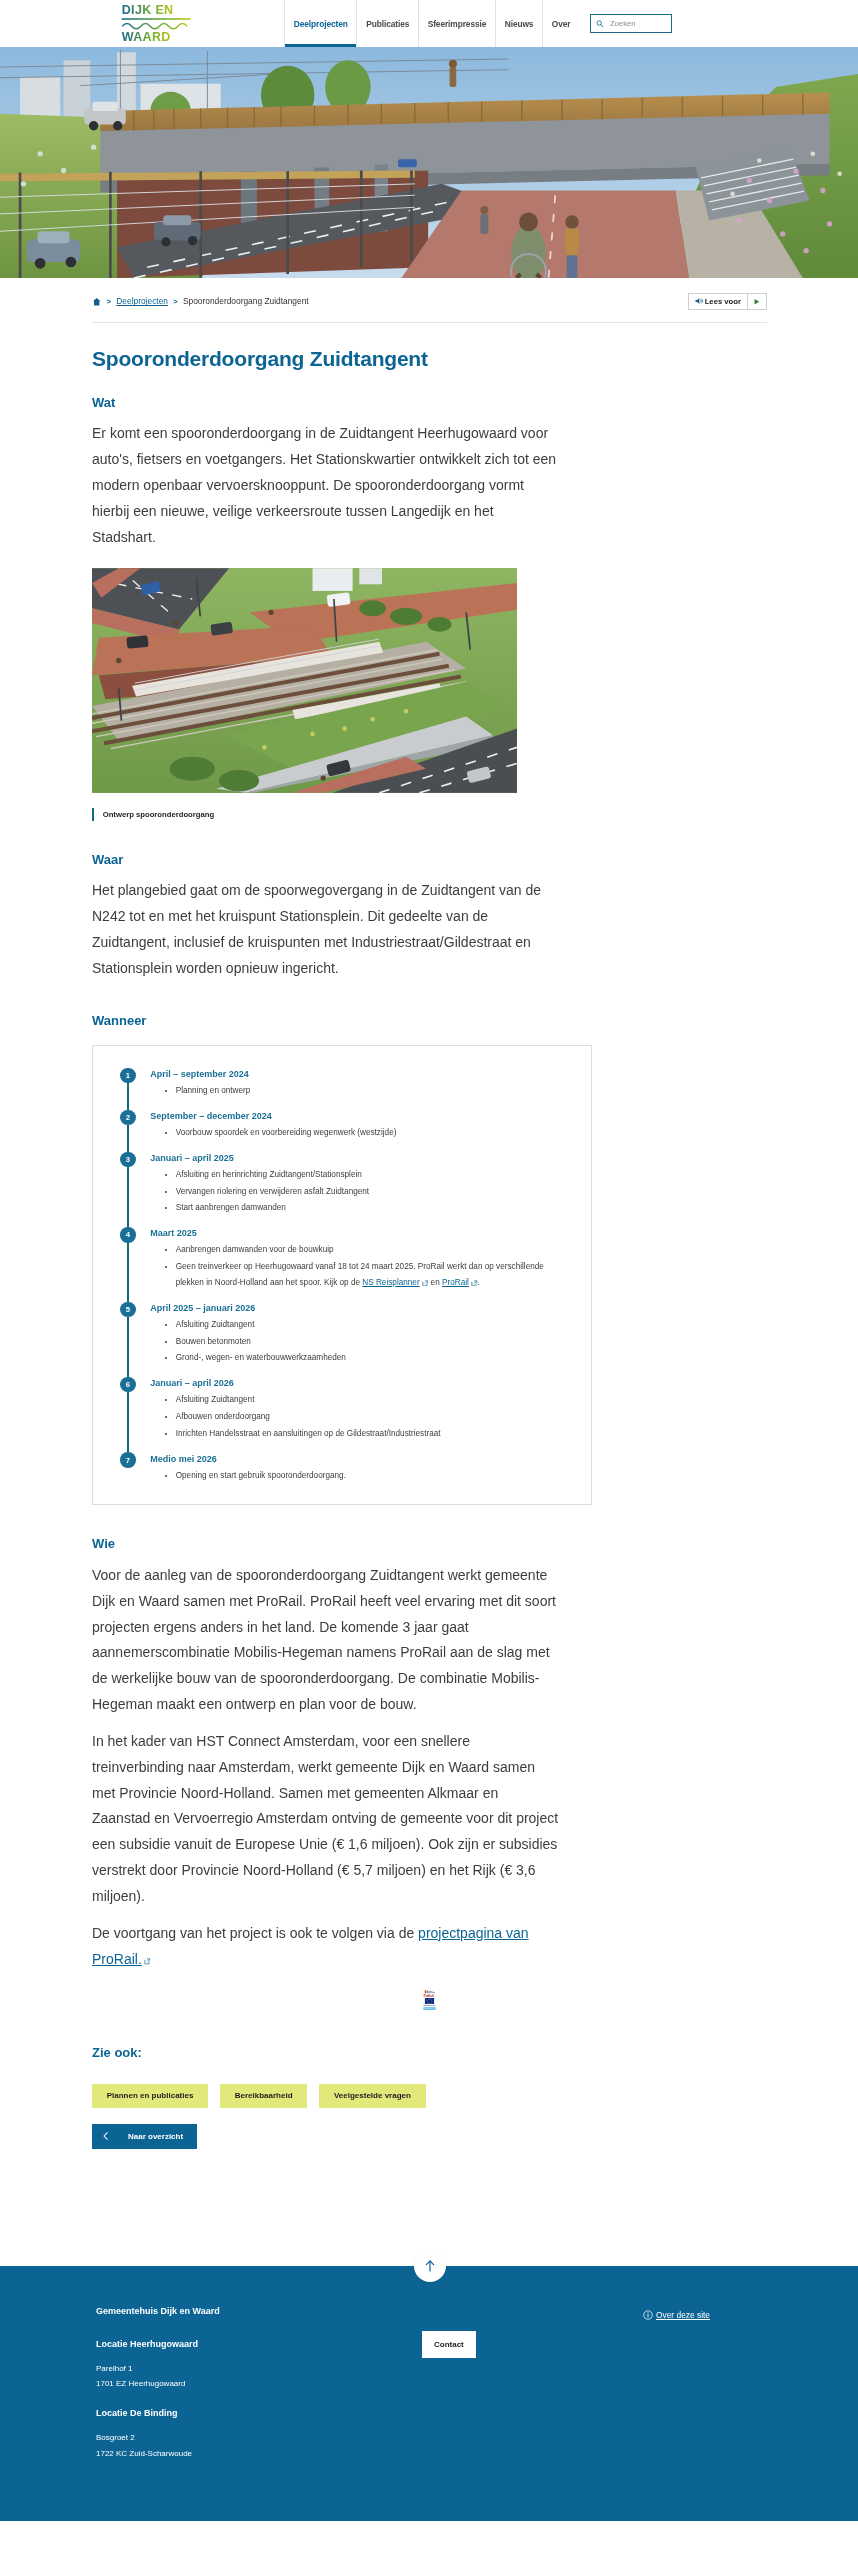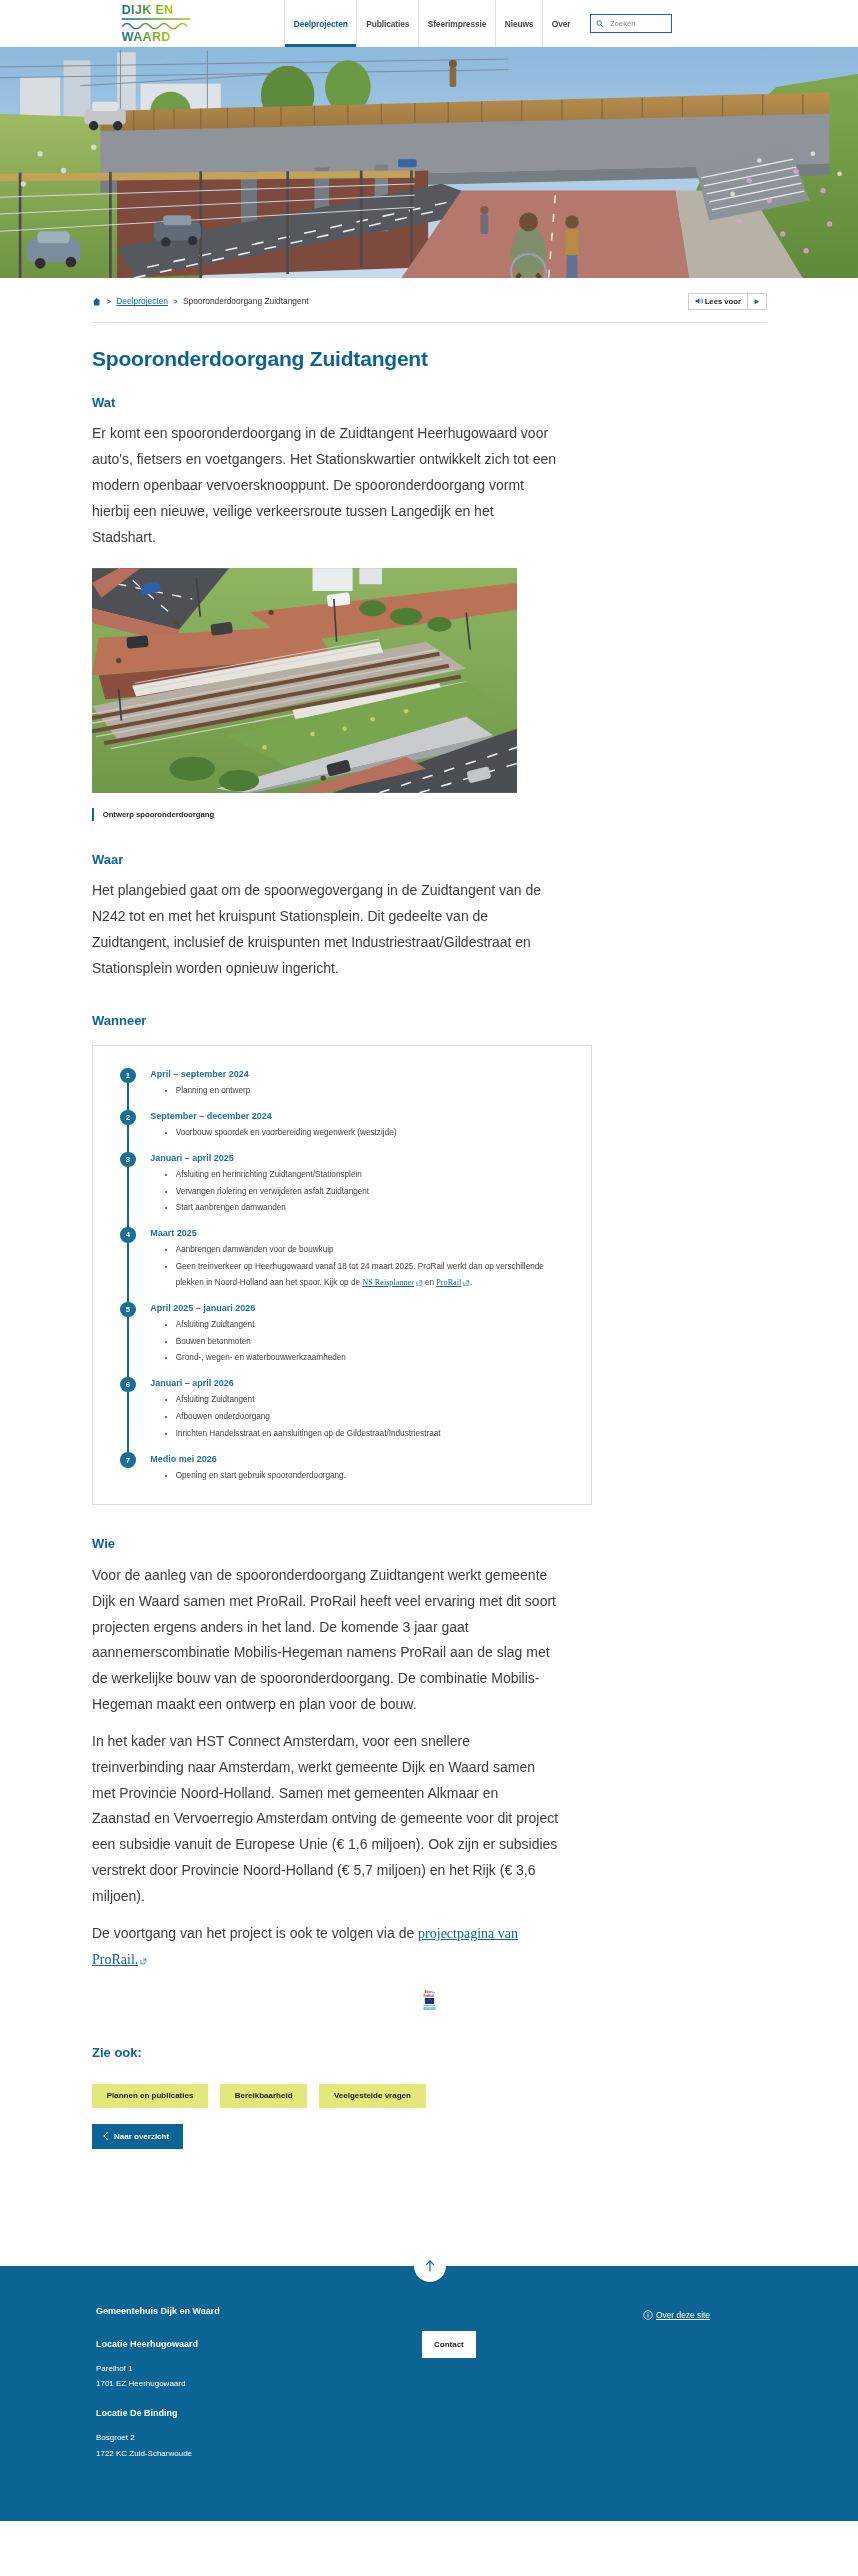--- a/index.html
+++ b/index.html
@@ -172,21 +172,20 @@
     font-size:14px;
     line-height:1.85;
     color:#3d3d3d;
     margin:0 0 10.7px 0;
     max-width:468px;
   }
   .inline-link {
     color:#0b6494;
     text-decoration:underline;
     cursor:pointer;
-    font-family:Liberation Serif, serif;
   }
   .ext-ico { display:inline-block; vertical-align:-1.3px; margin-left:2px; }
 
   
   .figure { margin:17.4px 0 0 0; }
   .figure-img {
     width:425px; height:225px;
     overflow:hidden;
     background:#8fb07a;
     display:block;
@@ -274,21 +273,21 @@
     align-items:center;
   }
   .backbtn {
     background:#0b6494;
     color:#fff;
     font-size:8px;
     font-weight:bold;
     padding:8px 13.4px 8px 10.7px;
     display:inline-flex;
     align-items:center;
-    gap:6px;
+    gap:20px;
     cursor:pointer;
     border:0;
     font-family:"Liberation Sans", sans-serif;
   }
 
   .tail { height:110px; }
 
   
   .footer {
     background:#0b6494;

